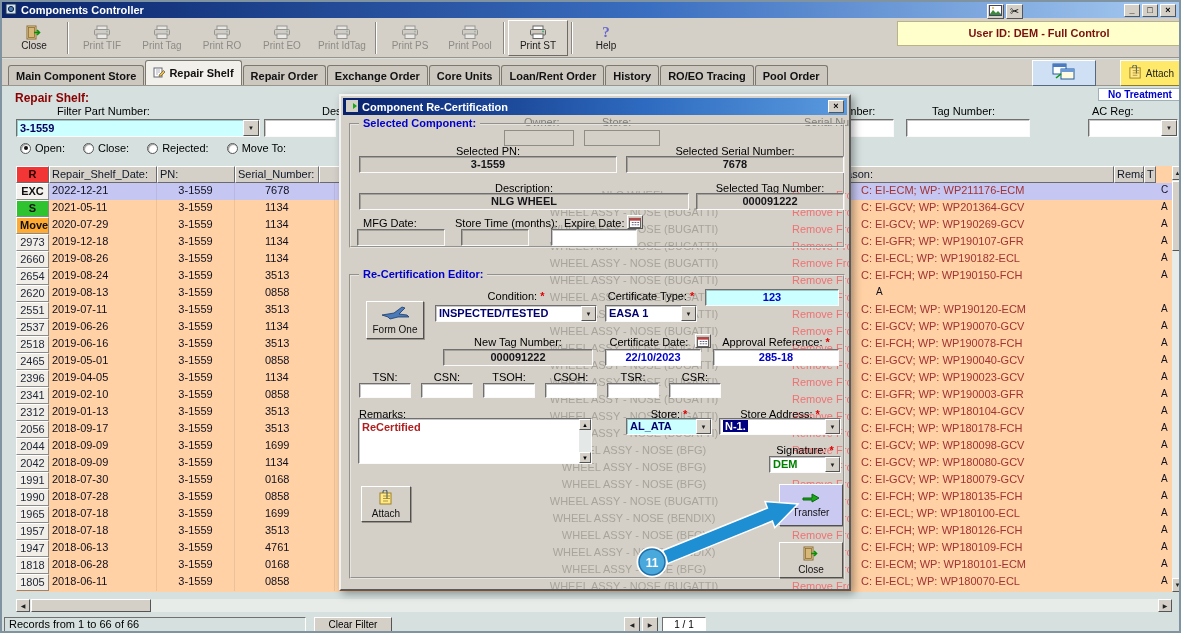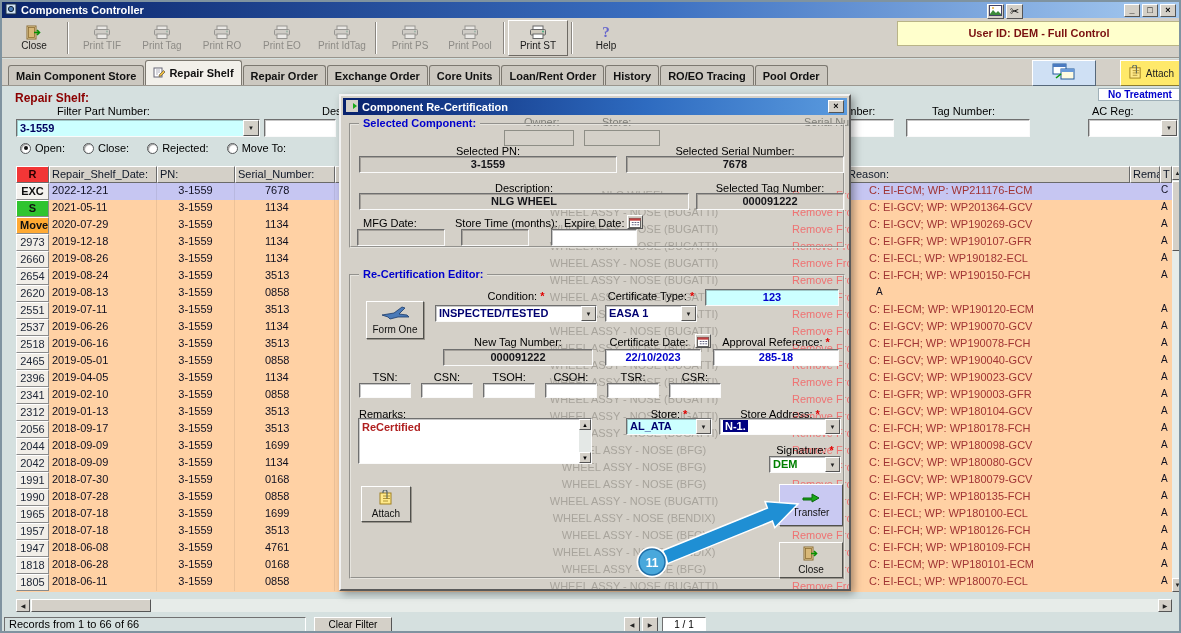--- a/index.html
+++ b/index.html
@@ -49,21 +49,21 @@
   .hcell.hbadge{background:#f23636;text-align:center;font-weight:bold;color:#2a0000}
   .trow{display:flex;height:17px;background:#ffd1a4}
   .trow.selected{background:#c6c6f2}
   .tcell{font-size:11px;padding:1px 3px;overflow:hidden;white-space:nowrap;height:17px;color:#101020}
   .tcell.sep{border-right:1px solid rgba(0,0,0,.07)}
   .badgec{text-align:center;font-weight:bold;border:1px solid;border-color:#fff #8a8a8a #8a8a8a #fff;background:#f1eee8;color:#101010}
   .badgec.num{font-weight:normal;color:#202838}
   .badgec.s{background:#2fc42f}
   .badgec.move{background:#ffaa33}
   .badgec.exc{background:#f4f2ee}
-  .reasonc{color:#a03434;padding-left:24px}
+  .reasonc{color:#a03434;padding-left:16px}
   
   .sbtn{position:absolute;background:#d4d0c8;border:1px solid;border-color:#fff #555 #555 #fff;display:flex;align-items:center;justify-content:center;font-size:6px;color:#222}
   .strack{position:absolute;background:#e7ece9}
   .sthumb{position:absolute;background:#d4d0c8;border:1px solid;border-color:#fff #555 #555 #fff}
   
   #records-panel{position:absolute;left:2px;top:615px;width:302px;height:15px;border:1px solid;border-color:#707070 #fff #fff #707070;font-size:11px;line-height:13px;padding-left:4px;color:#000}
   #clear-filter{position:absolute;left:312px;top:615px;width:78px;height:15px;background:#d4d0c8;border:1px solid;border-color:#fff #555 #555 #fff;font-size:10px;text-align:center;line-height:13px}
   #page-prev{left:622px;top:615px;width:16px;height:15px}
   #page-next{left:640px;top:615px;width:16px;height:15px}
   #page-panel{position:absolute;left:660px;top:615px;width:44px;height:15px;background:#fff;border:1px solid;border-color:#707070 #fff #fff #707070;font-size:10px;text-align:center;line-height:13px}
@@ -337,21 +337,21 @@
         <div class="rcirc"></div>
         <div class="rlabel">Move To:</div>
       </div>
     </div>
 
   <div id="data-table">
       <div class="thead">
         <div class="hcell hbadge" style="width: 33px;">R</div>
         <div class="hcell" style="width: 108px;">Repair_Shelf_Date:</div>
         <div class="hcell" style="width: 78px;">PN:</div>
-        <div class="hcell" style="width: 100px;">Serial_Number:</div>
+        <div class="hcell" style="width: 84px;">Serial_Number:</div>
         <div class="hcell" style="width: 510px;"></div>
         <div class="hcell" style="width: 285px;">Reason:</div>
         <div class="hcell" style="width: 30px;">Remarks:</div>
         <div class="hcell" style="width: 12px;">T</div>
       </div>
       <div class="trow selected">
         <div class="tcell badgec exc" style="width: 33px;">EXC</div>
         <div class="tcell sep" style="width: 108px;">2022-12-21</div>
         <div class="tcell sep" style="width: 78px; text-align: center;">3-1559</div>
         <div class="tcell sep" style="width: 100px; padding-left: 30px;">7678</div>
@@ -554,21 +554,21 @@
         <div class="tcell sep" style="width: 108px;">2018-07-18</div>
         <div class="tcell sep" style="width: 78px; text-align: center;">3-1559</div>
         <div class="tcell sep" style="width: 100px; padding-left: 30px;">3513</div>
         <div class="tcell" style="width: 510px;"></div>
         <div class="tcell reasonc" style="width: 285px;">C: EI-FCH; WP: WP180126-FCH</div>
         <div class="tcell" style="width: 30px;"></div>
         <div class="tcell" style="width: 12px; padding: 1px; font-size: 10px;">A</div>
       </div>
       <div class="trow">
         <div class="tcell badgec num" style="width: 33px;">1947</div>
-        <div class="tcell sep" style="width: 108px;">2018-06-08</div>
+        <div class="tcell sep" style="width: 108px;">2018-06-13</div>
         <div class="tcell sep" style="width: 78px; text-align: center;">3-1559</div>
         <div class="tcell sep" style="width: 100px; padding-left: 30px;">4761</div>
         <div class="tcell" style="width: 510px;"></div>
         <div class="tcell reasonc" style="width: 285px;">C: EI-FCH; WP: WP180109-FCH</div>
         <div class="tcell" style="width: 30px;"></div>
         <div class="tcell" style="width: 12px; padding: 1px; font-size: 10px;">A</div>
       </div>
       <div class="trow">
         <div class="tcell badgec num" style="width: 33px;">1818</div>
         <div class="tcell sep" style="width: 108px;">2018-06-28</div>

